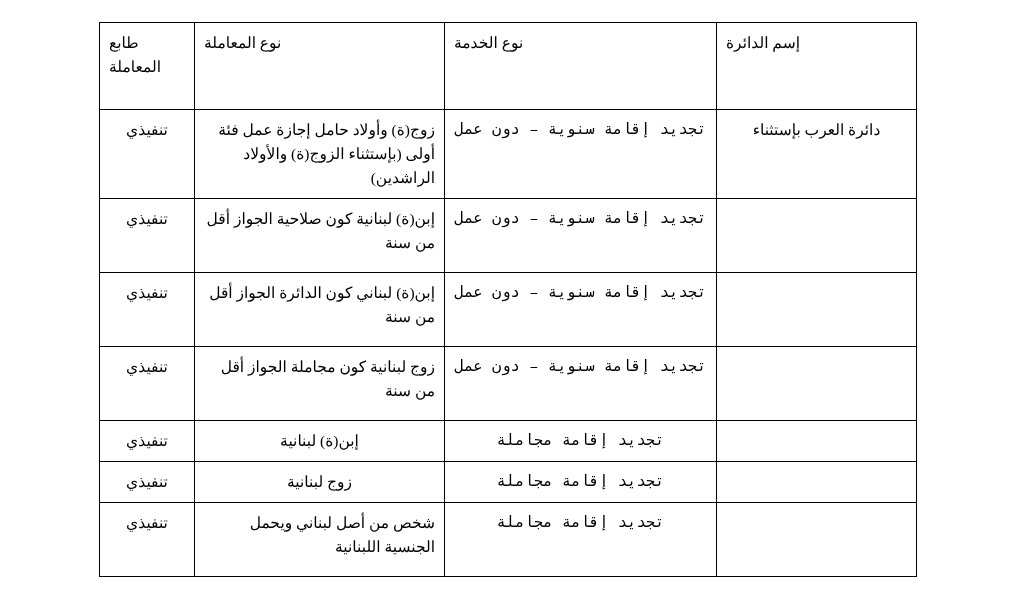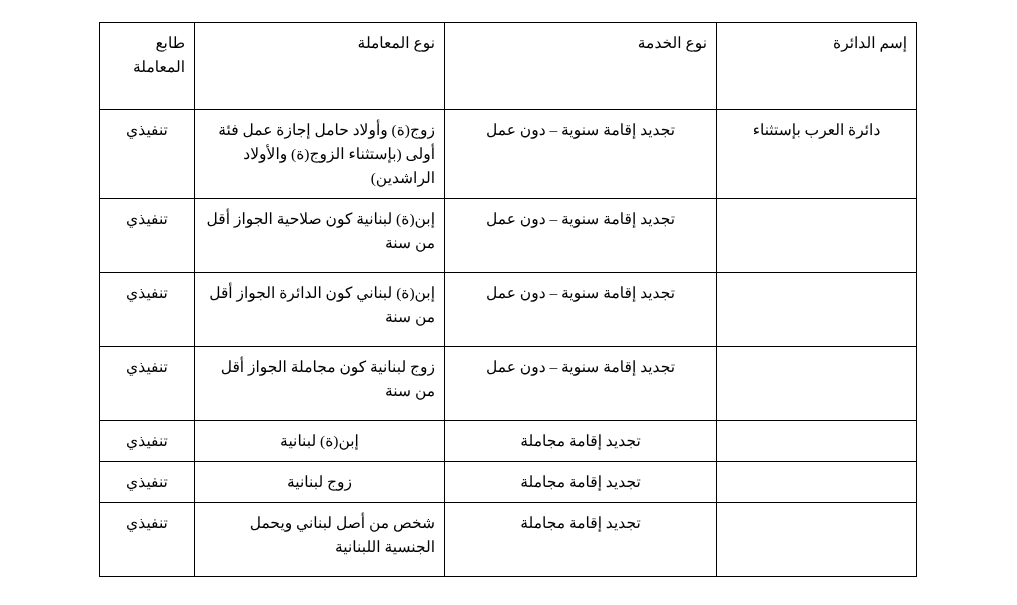--- a/index.html
+++ b/index.html
@@ -30,39 +30,40 @@
   table.doc-table td,
   table.doc-table th {
     border: 1px solid #000000;
     vertical-align: top;
     padding: 8px 9px 8px 9px;
     font-size: 15.5px;
     line-height: 1.55;
     font-weight: normal;
   }
   thead th {
-    text-align: right;
+    text-align: left;
     vertical-align: top;
     font-weight: bold;
     font-size: 16px;
     height: 70px;
   }
   
   col.c-dept { width: 200px; }
   col.c-service { width: 272px; }
   col.c-type { width: 250px; }
   col.c-nature { width: 95px; }
 
   td.dept {
     text-align: center;
     font-weight: bold;
     font-size: 16px;
   }
   td.service {
     text-align: center;
+    font-family: Liberation Mono, monospace;
   }
   td.type {
     text-align: right;
   }
   td.type.center {
     text-align: center;
   }
   td.nature {
     text-align: center;
   }

